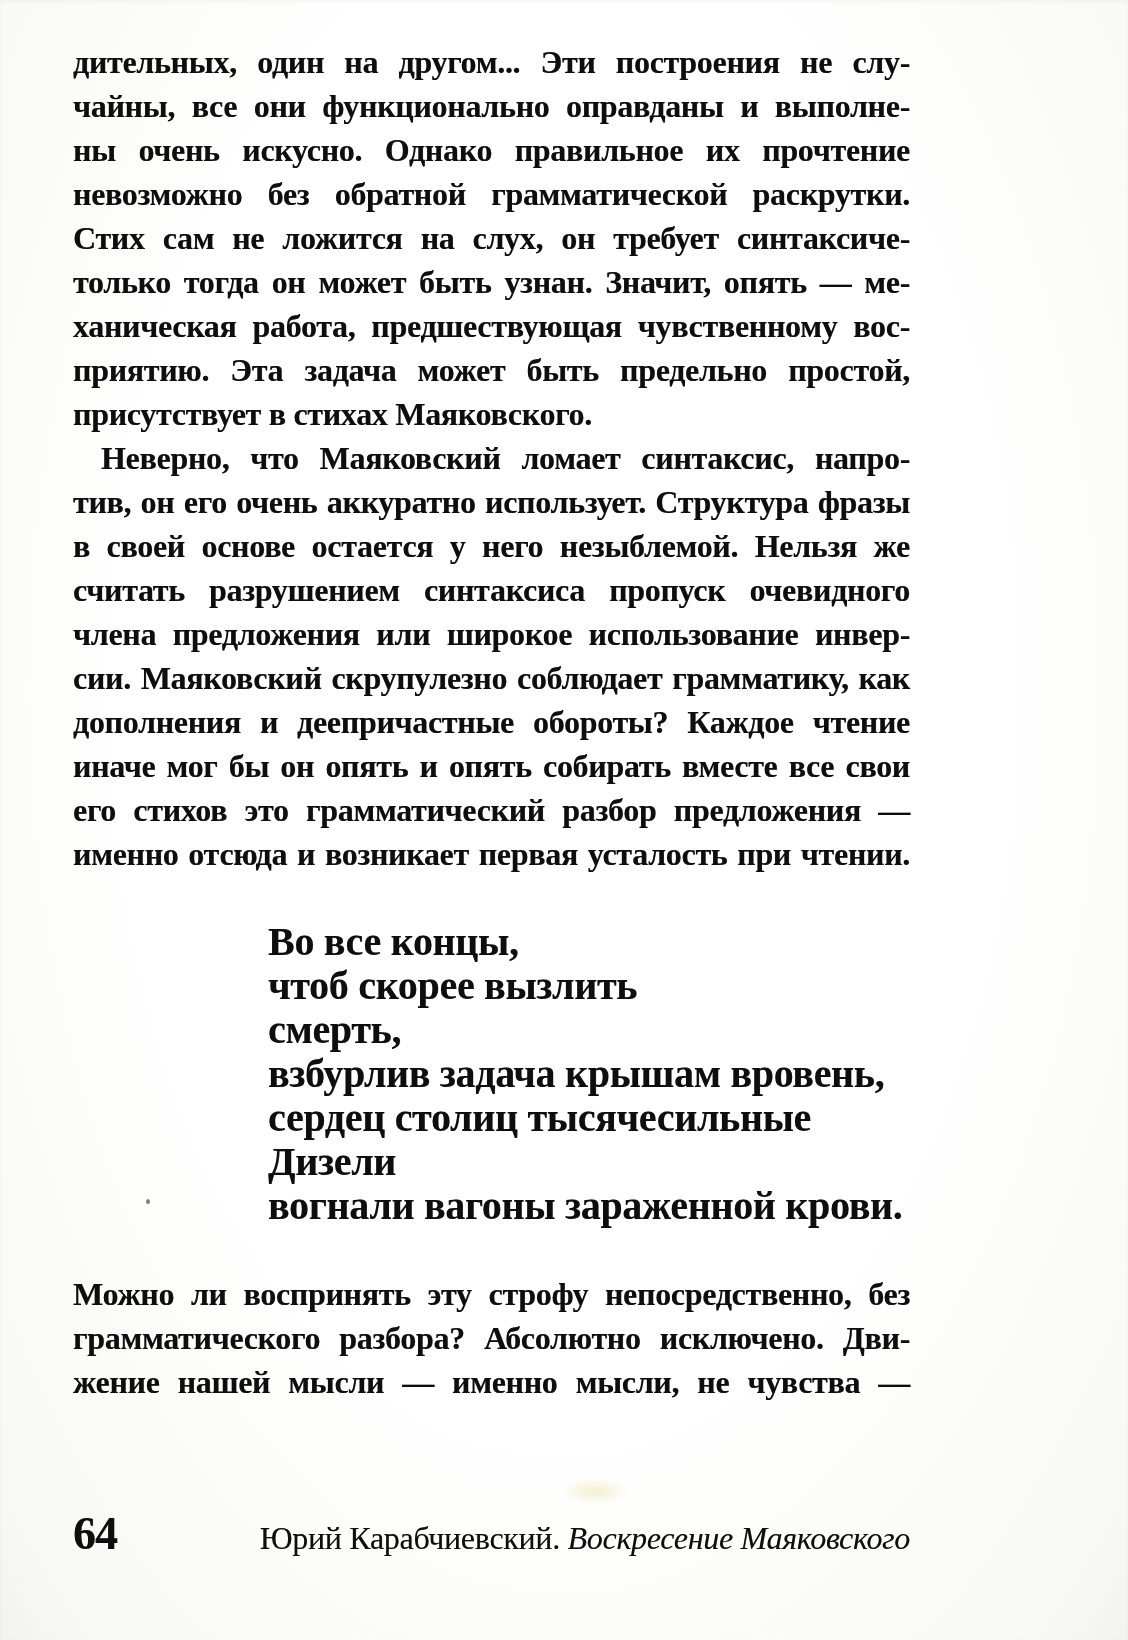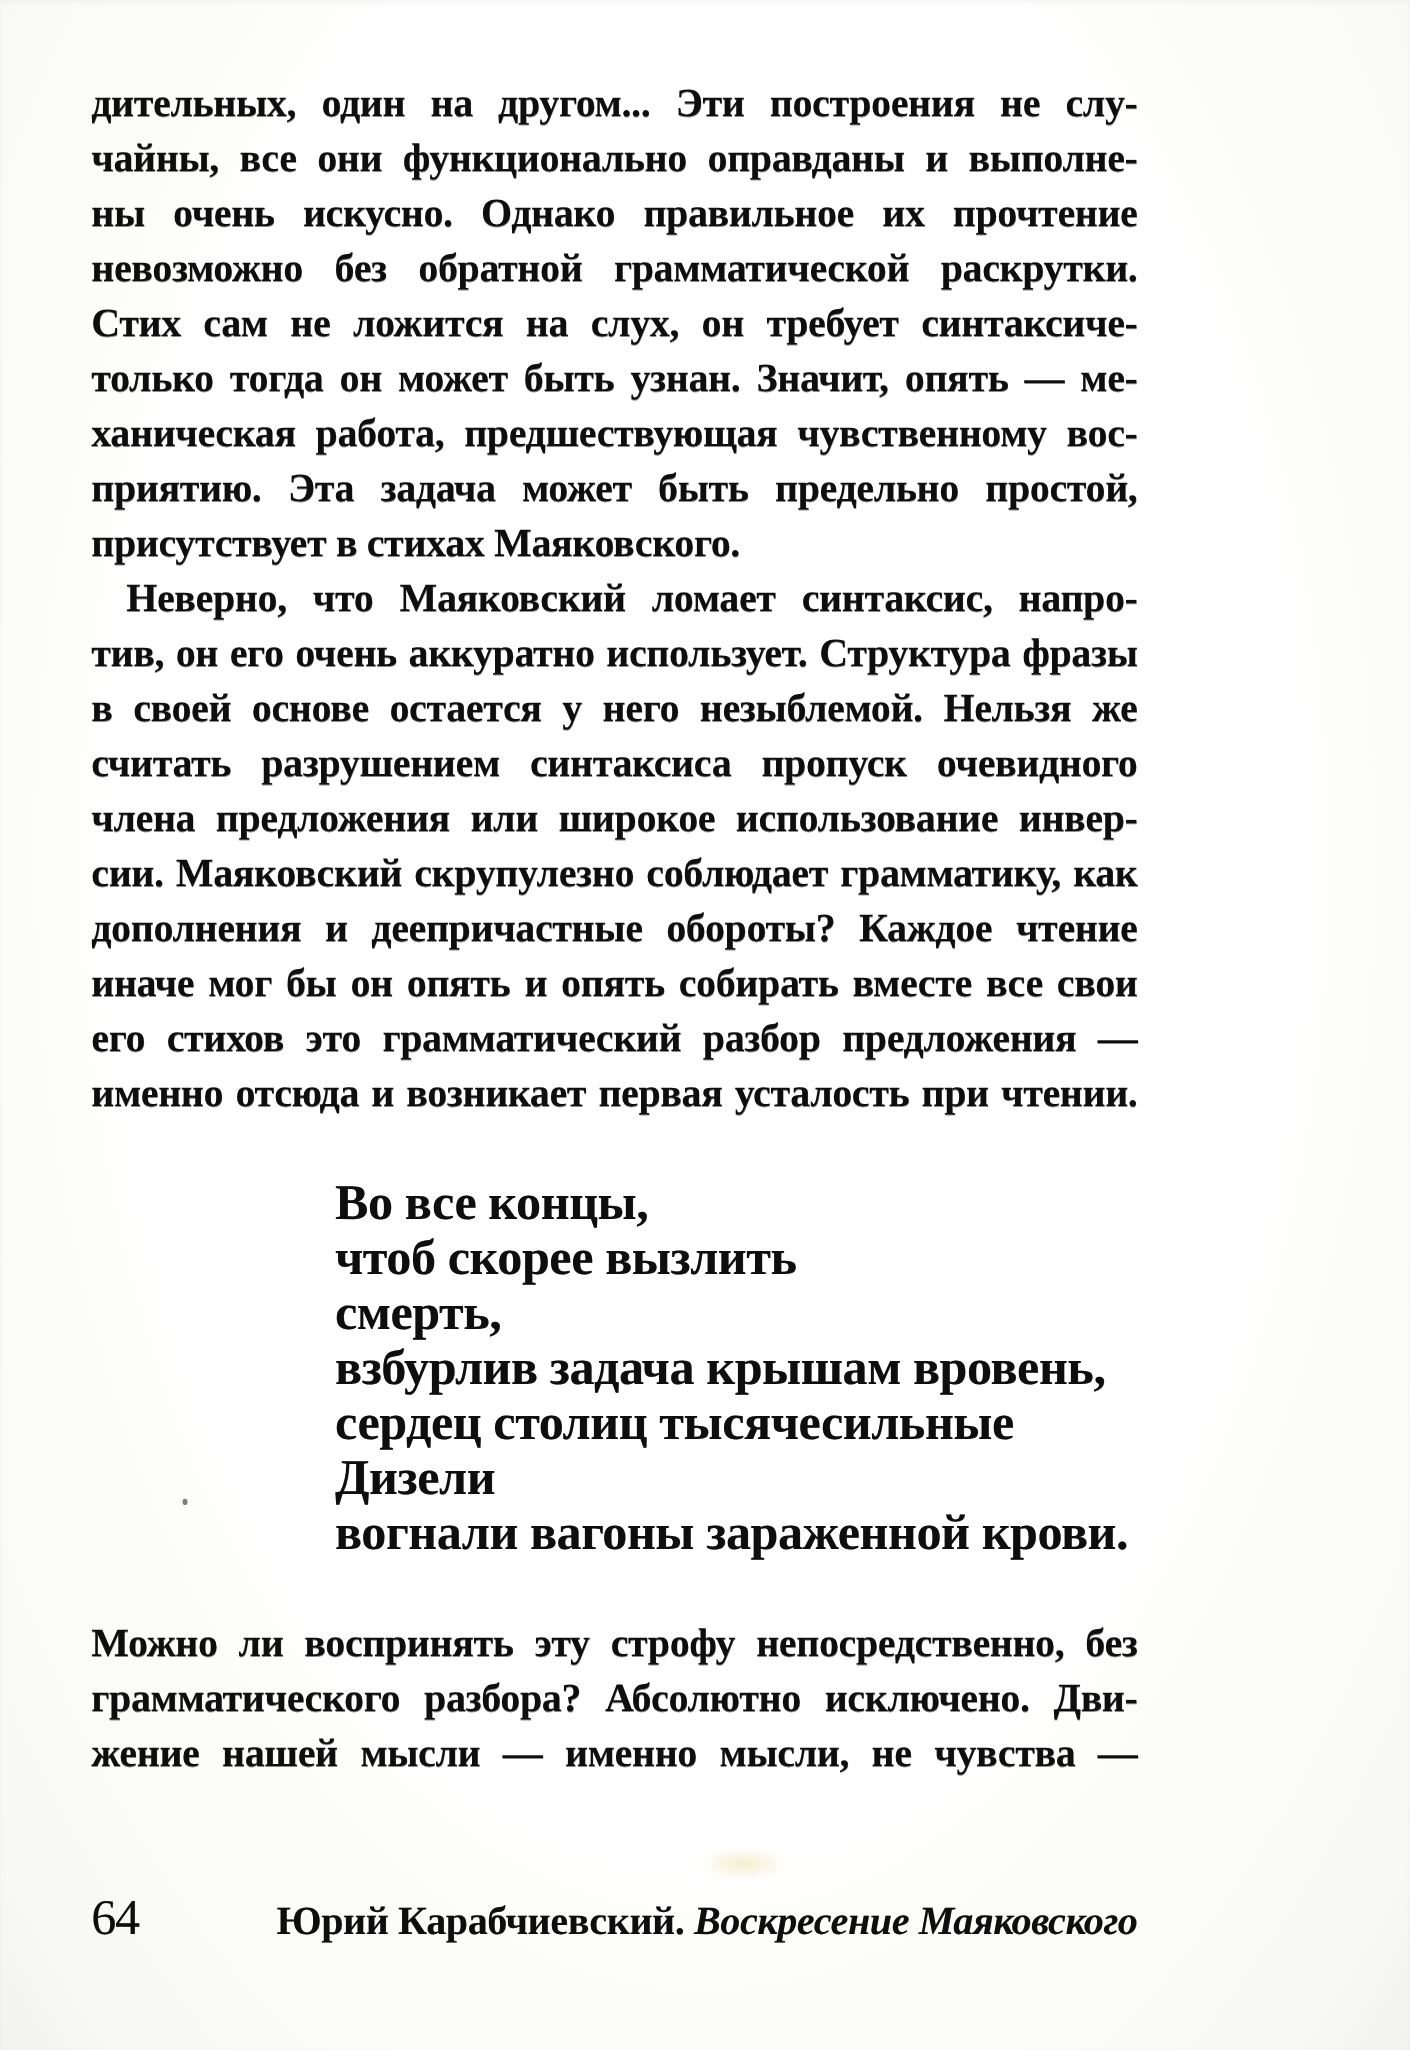--- a/index.html
+++ b/index.html
@@ -8,21 +8,21 @@
     width:1128px;height:1640px;
     margin:0 auto;
     background:radial-gradient(ellipse at 50% 42%, #ffffff 55%, #f8f8f5 92%, #f2f2ef 100%);
     box-shadow:inset 0 2px 4px rgba(0,0,0,0.04);
     overflow:hidden;
     font-family:"Liberation Serif","DejaVu Serif",serif;
     color:#0e0e0e;
   }
   .text-block{
     position:absolute;
-    left:73px;top:60px;width:837px;
+    left:73px;top:40px;width:837px;
   }
   .para .line{
     font-size:32px;
     font-weight:700;
     line-height:44px;
     letter-spacing:-0.3px;
     text-align:justify;
     text-align-last:justify;
     text-shadow:0.2px 0.3px 0.5px rgba(0,0,0,0.45);
     white-space:normal;
@@ -46,29 +46,29 @@
     text-shadow:0.2px 0.3px 0.5px rgba(0,0,0,0.45);
   }
   .footer{
     position:absolute;
     left:73px;top:1506px;width:837px;
     display:flex;
     align-items:baseline;
     justify-content:space-between;
   }
   .page-number{
-    font-size:40px;
-    font-weight:400;
+    font-size:46px;
+    font-weight:700;
     line-height:56px;
     letter-spacing:-1px;
     text-shadow:0.2px 0.3px 0.5px rgba(0,0,0,0.45);
   }
   .running-title{
     font-size:32px;
-    font-weight:700;
+    font-weight:400;
     line-height:44px;
     letter-spacing:-0.3px;
     text-align:left;
     text-shadow:0.2px 0.3px 0.5px rgba(0,0,0,0.4);
   }
   .running-title .book{
     font-style:italic;
   }
   .speck{
     position:absolute;

